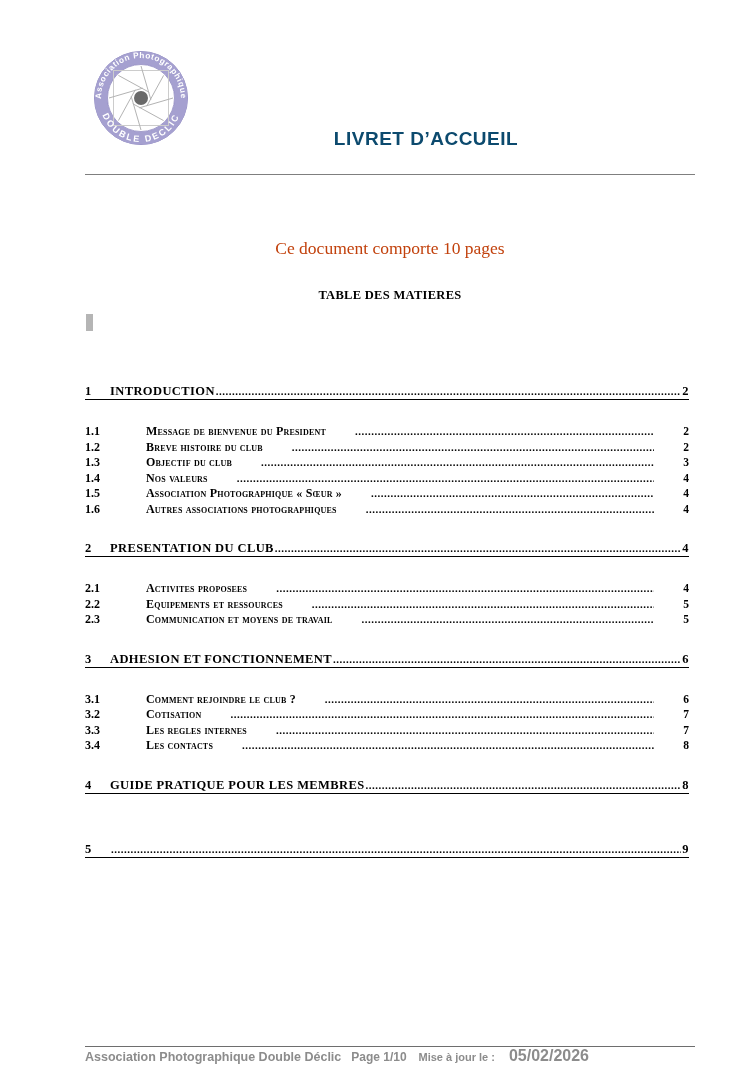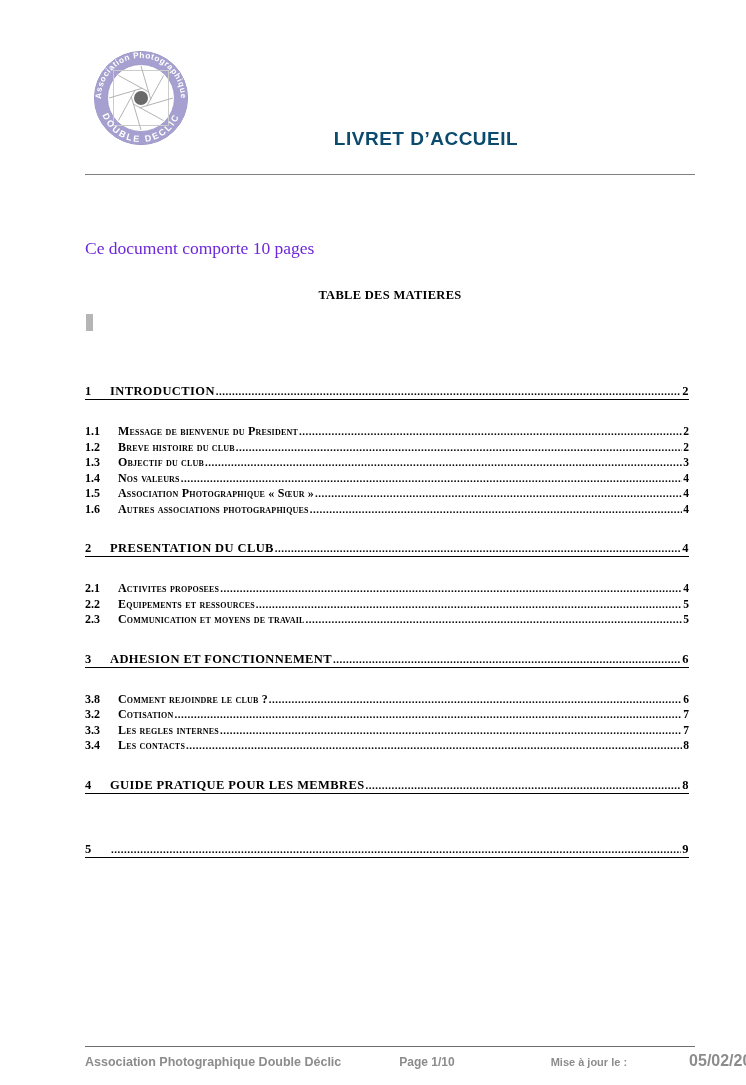--- a/index.html
+++ b/index.html
@@ -17,22 +17,22 @@
     text-align:center;
     font-family:"Liberation Sans", sans-serif;
     font-weight:bold; font-size:19px; letter-spacing:0.5px;
     color:#0c4a6e;
   }
   .header-rule { position:absolute; top:174px; left:85px; width:610px; border-top:1px solid #7f7f7f; }
 
   
   .main { position:absolute; top:175px; left:85px; width:610px; }
   .pages-note {
-    margin-top:63px; 
-    font-size:17.5px; color:#6d28d9;
+    margin-top:63px; text-align:center;
+    font-size:17.5px; color:#c2410c;
   }
   .toc-heading {
     margin-top:29px; text-align:center;
     font-weight:bold; font-size:12.5px; letter-spacing:0.3px;
   }
   .field-marker {
     display:block; margin-top:11px; margin-left:1px;
     width:7px; height:17px; background:#b5b5b5;
   }
 
@@ -56,32 +56,33 @@
   .toc-row.level1 {
     font-size:12.5px; font-weight:bold; letter-spacing:0.4px;
     border-bottom:1px solid #000; height:16px; line-height:15px;
   }
   .toc-row.level1 .num { width:25px; }
   .toc-row.level1 + .subs { margin-top:24px; }
 
   .toc-row.level2 {
     font-size:12px; line-height:15.5px;
     font-weight:bold;
+    gap:28px;
   }
   .toc-row.level2 .num { width:33px; font-variant:normal; }
   .toc-row.level2 .ttl { font-variant:small-caps; letter-spacing:0.2px; }
   .toc-row.level2 .pg  { font-size:11.5px; }
 
   
   .footer {
     position:absolute; top:1046px; left:85px; width:610px;
     border-top:1px solid #6e6e6e;
     display:flex; align-items:baseline;
-    padding-top:5px; padding-right:106px;
-    font-family:"Liberation Sans", sans-serif; color:#8c8c8c;gap:48px;
+    padding-right:106px;
+    font-family:"Liberation Sans", sans-serif; color:#8c8c8c;
   }
   .footer .assoc { font-weight:bold; font-size:12.5px; white-space:nowrap; }
   .footer .pagenum { font-weight:bold; font-size:12px; margin-left:10px; white-space:nowrap; }
   .footer .spacer { flex:1; }
   .footer .updated-label { font-weight:bold; font-size:11px; white-space:nowrap; }
   .footer .updated-date  { font-weight:bold; font-size:16px; margin-left:14px; white-space:nowrap; }
 </style>
 </head>
 <body>
 
@@ -200,21 +201,21 @@
         </div>
         <div class="toc-group">
           <div class="toc-row level1">
             <span class="num">3</span>
             <span class="ttl">ADHESION ET FONCTIONNEMENT</span>
             <span class="leader"></span>
             <span class="pg">6</span>
           </div>
           <div class="subs">
             <div class="toc-row level2">
-              <span class="num">3.8</span>
+              <span class="num">3.1</span>
               <span class="ttl">Comment rejoindre le club ?</span>
               <span class="leader"></span>
               <span class="pg">6</span>
             </div>
             <div class="toc-row level2">
               <span class="num">3.2</span>
               <span class="ttl">Cotisation</span>
               <span class="leader"></span>
               <span class="pg">7</span>
             </div>

